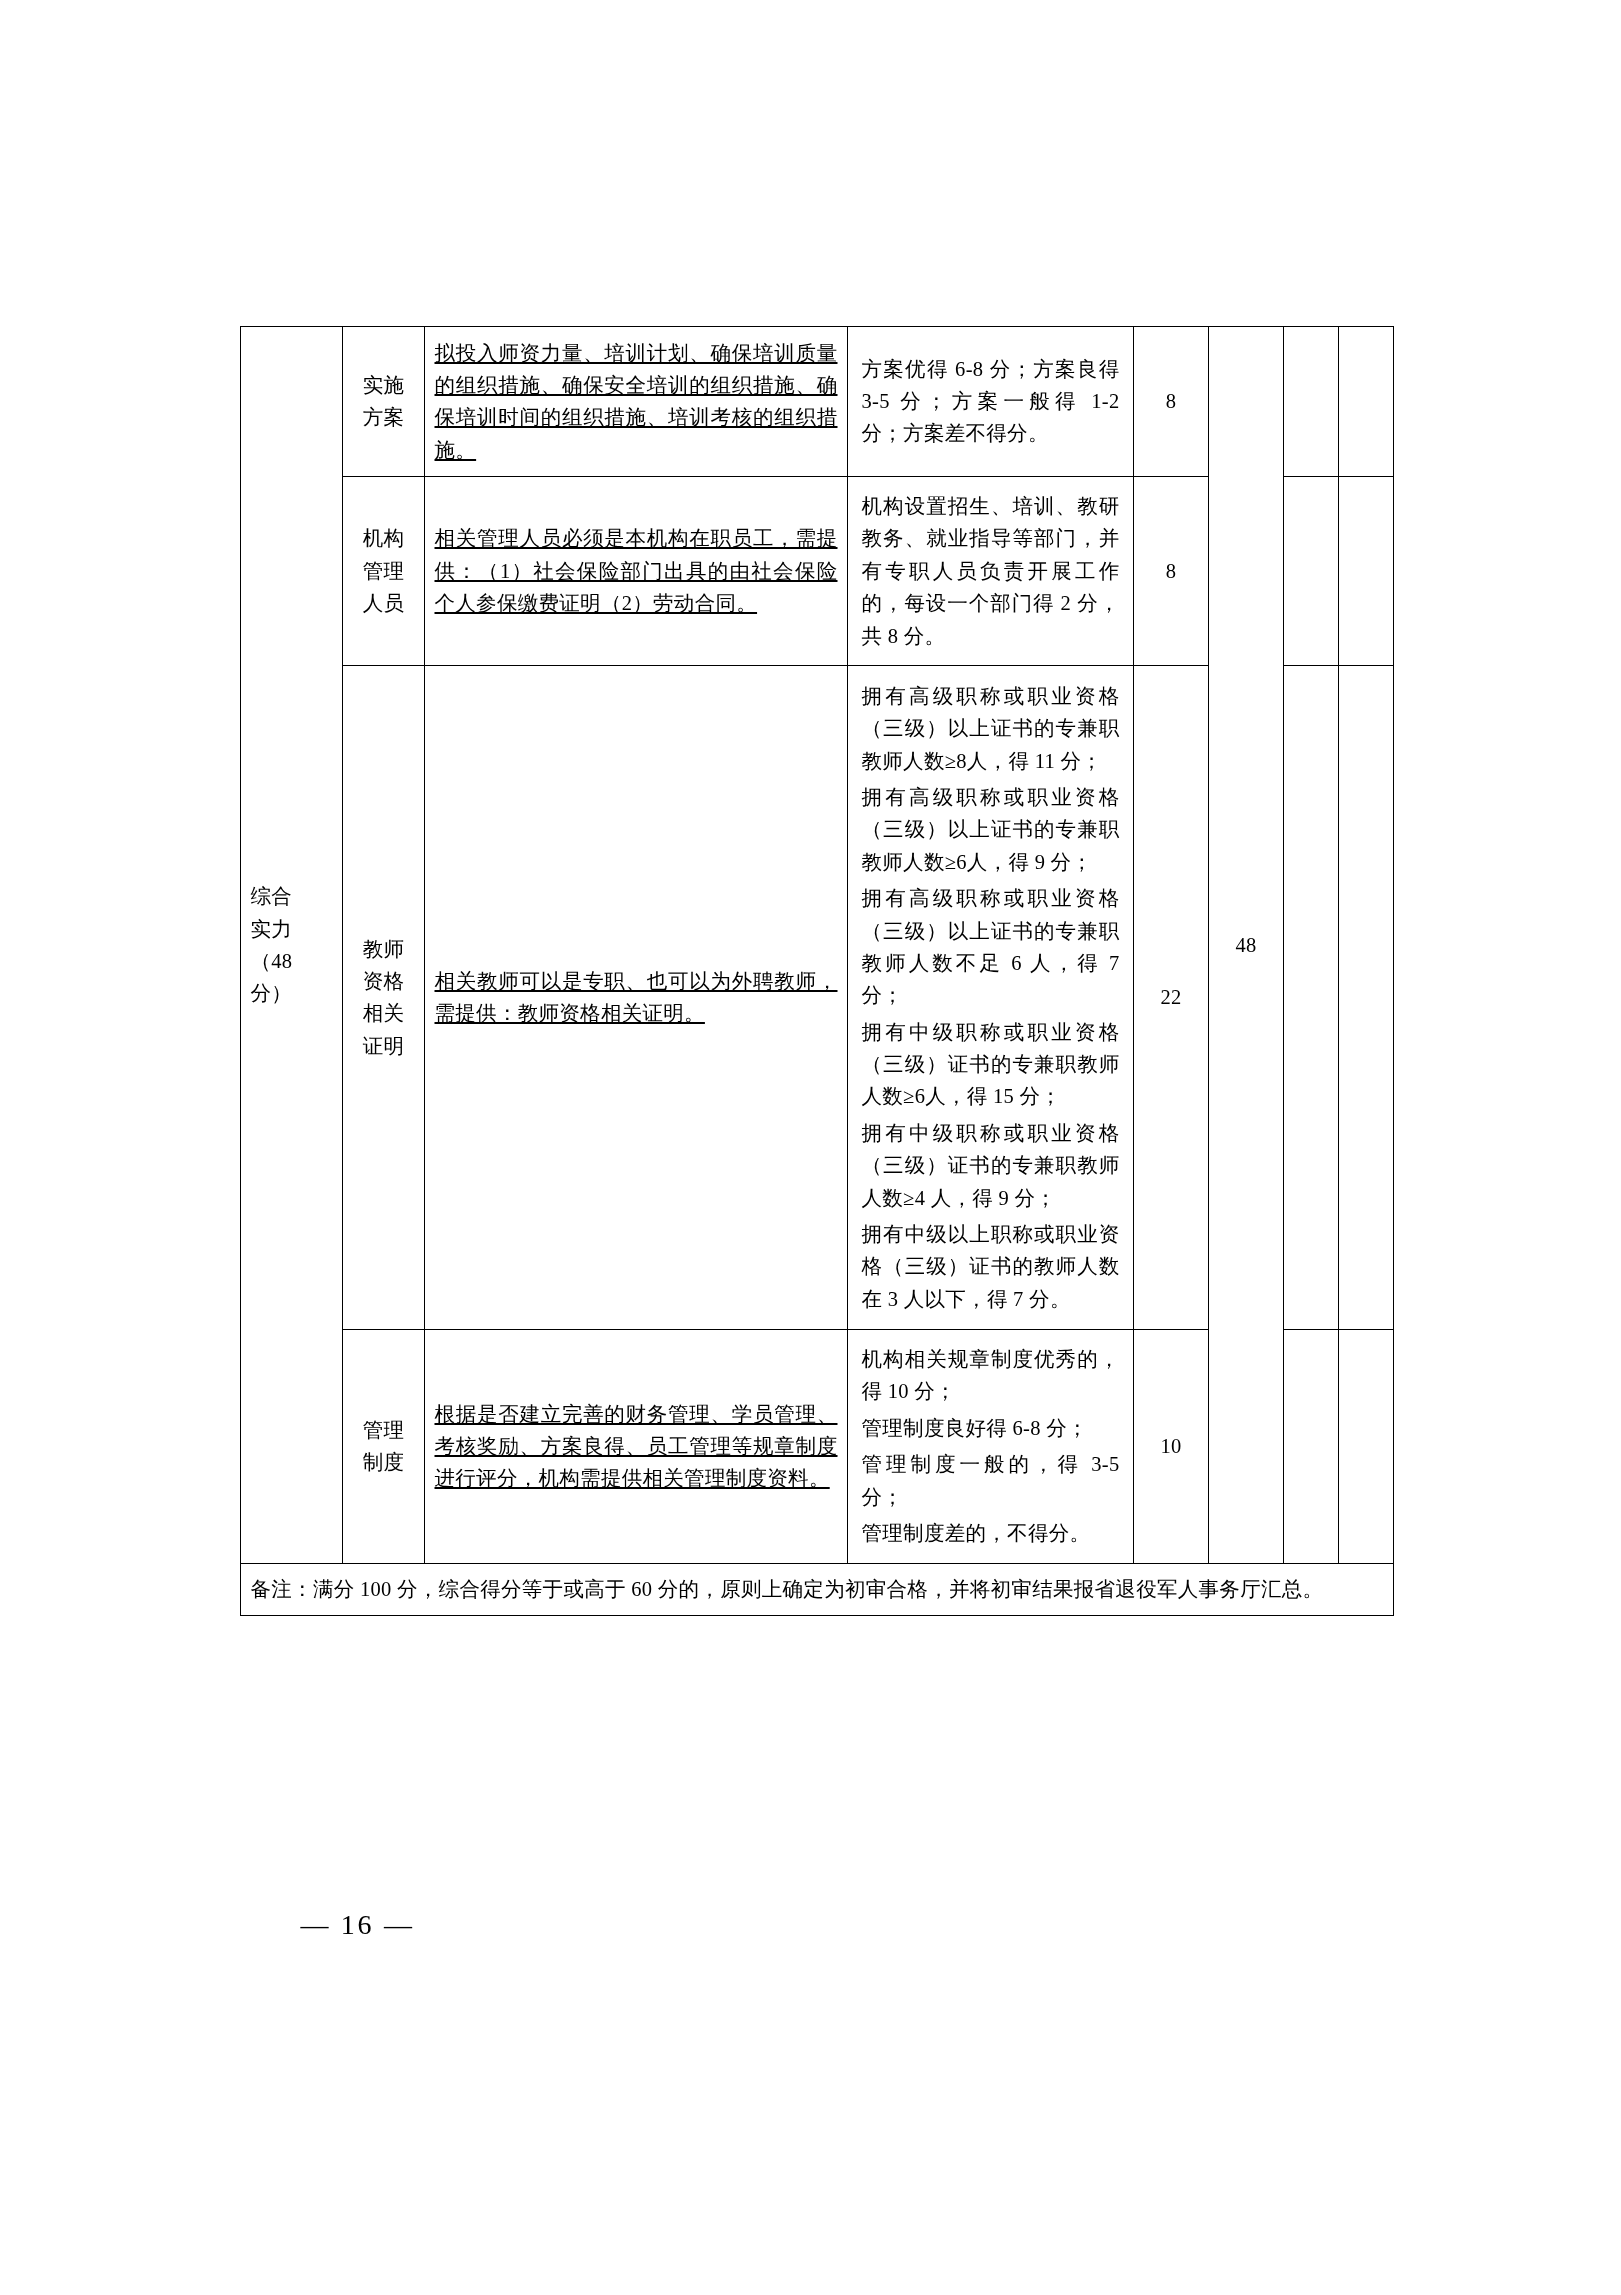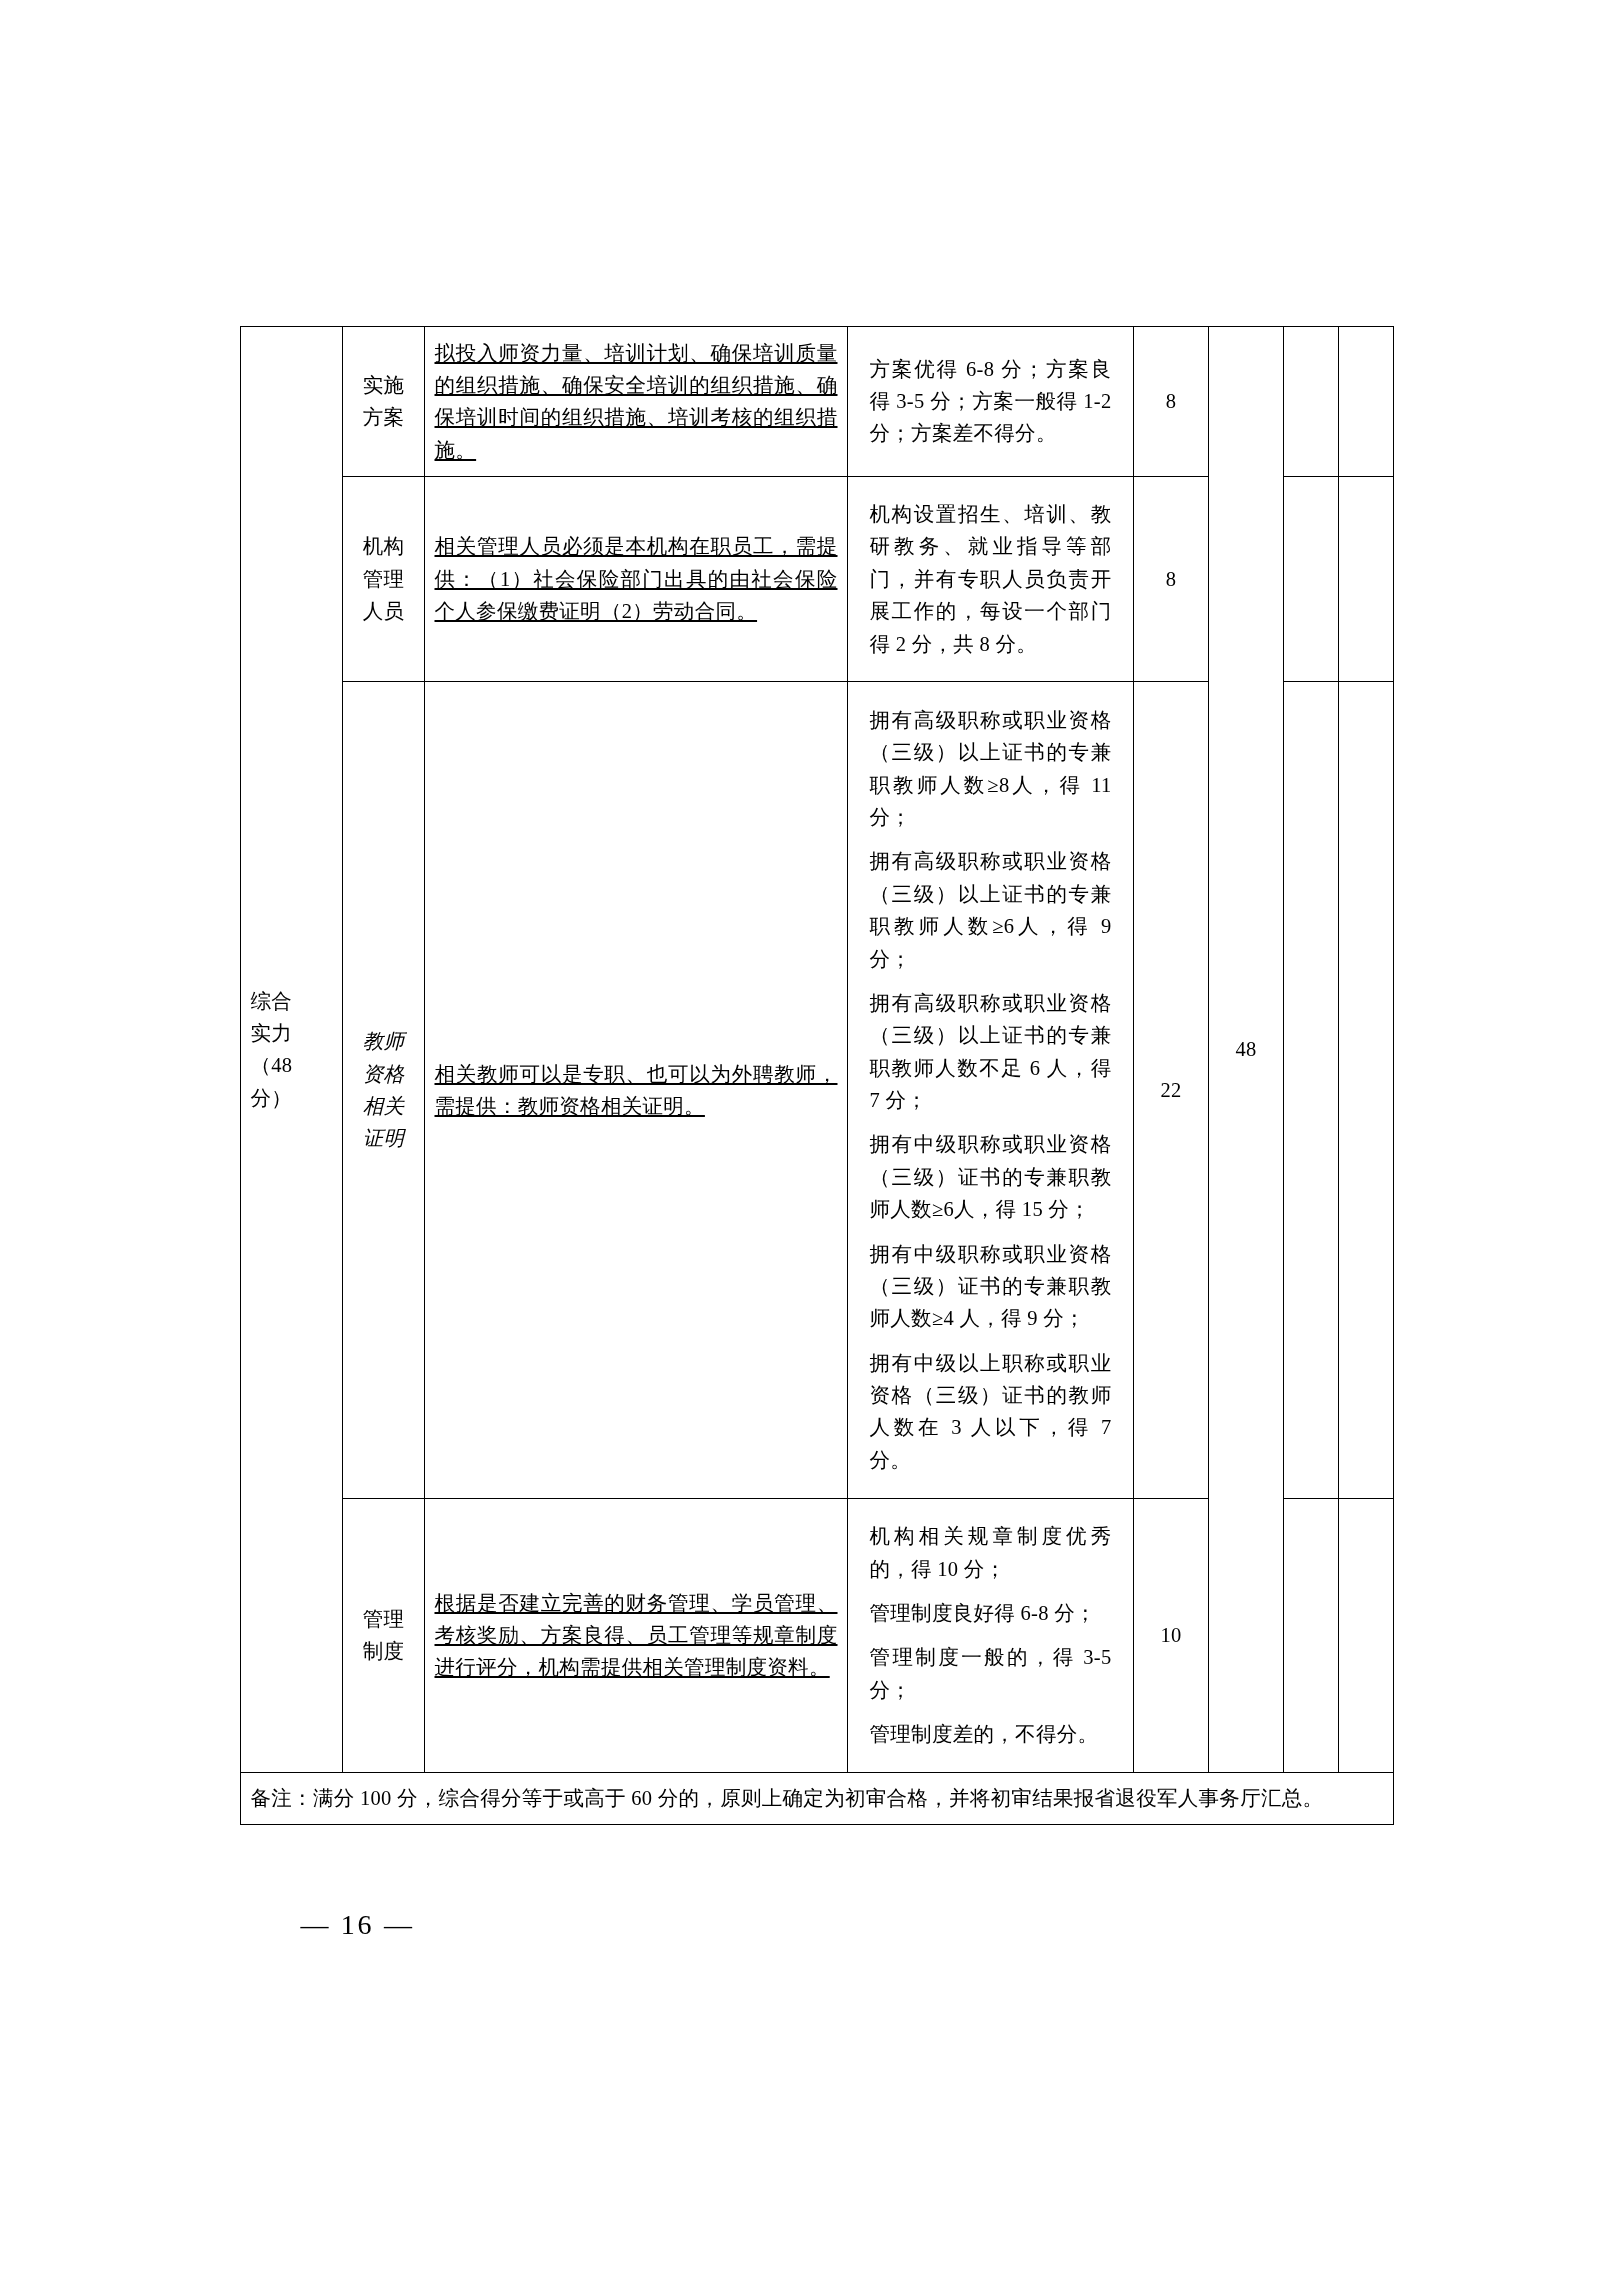--- a/index.html
+++ b/index.html
@@ -64,21 +64,21 @@
   }
   .num-cell {
     text-align: center;
     font-size: 20.5px;
   }
   .crit-cell {
     font-size: 20.5px;
     line-height: 1.56;
   }
   .crit-cell p {
-    margin: 12px;
+    margin: 4px;
   }
   .desc-cell {
     font-size: 20.5px;
     line-height: 1.62;
     text-decoration: underline;
   }
   .note-cell {
     font-size: 21px;
     line-height: 1.72;
     text-align: justify;
@@ -147,21 +147,21 @@
         <td class="crit-cell c-just">
           <p>机构设置招生、培训、教研教务、就业指导等部门，并有专职人员负责开展工作的，每设一个部门得 2 分，共 8 分。</p>
         </td>
         <td class="num-cell">8</td>
         <td class="num-cell"></td>
         <td class="num-cell"></td>
       </tr>
 
       <tr>
         <td class="item-cell">
-          <div style="white-space: pre-line; font-style: italic;">教师
+          <div style="white-space: pre-line;">教师
 资格
 相关
 证明</div>
         </td>
         <td class="desc-cell c-just">相关教师可以是专职、也可以为外聘教师，需提供：教师资格相关证明。</td>
         <td class="crit-cell c-just">
           <p>拥有高级职称或职业资格（三级）以上证书的专兼职教师人数≥8人，得 11 分；</p>
           <p>拥有高级职称或职业资格（三级）以上证书的专兼职教师人数≥6人，得 9 分；</p>
           <p>拥有高级职称或职业资格（三级）以上证书的专兼职教师人数不足 6 人，得 7 分；</p>
           <p>拥有中级职称或职业资格（三级）证书的专兼职教师人数≥6人，得 15 分；</p>

